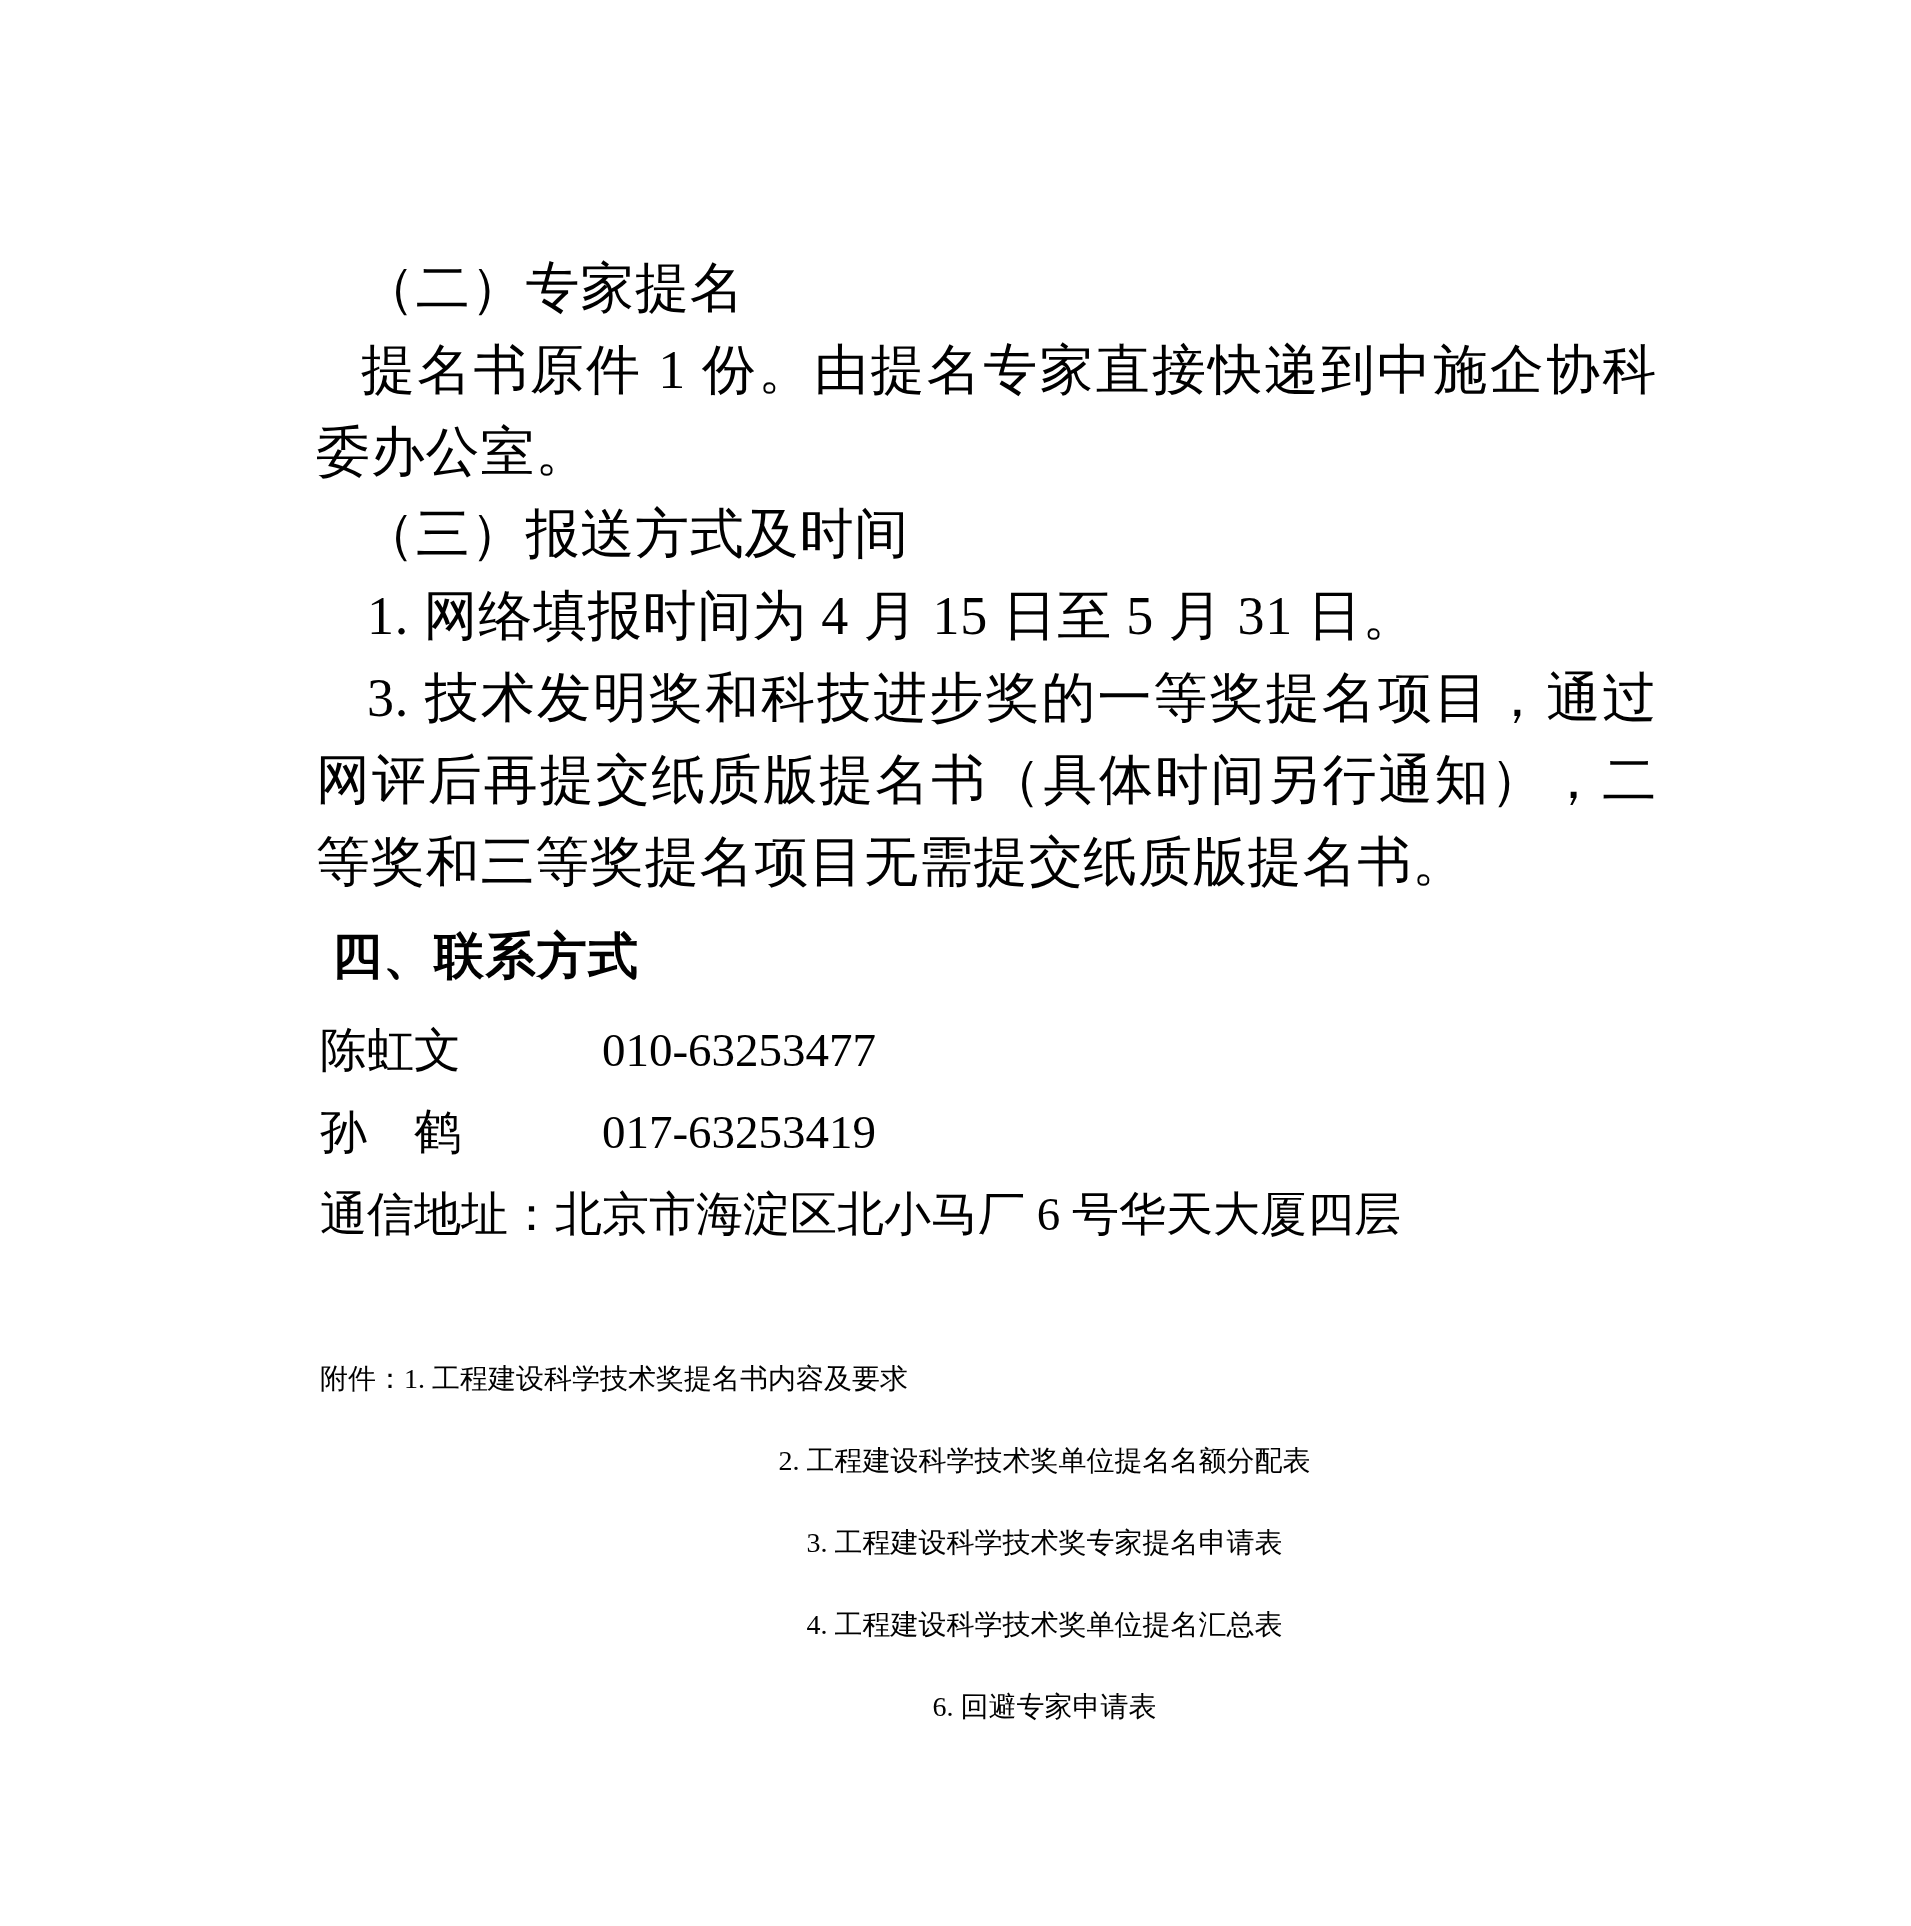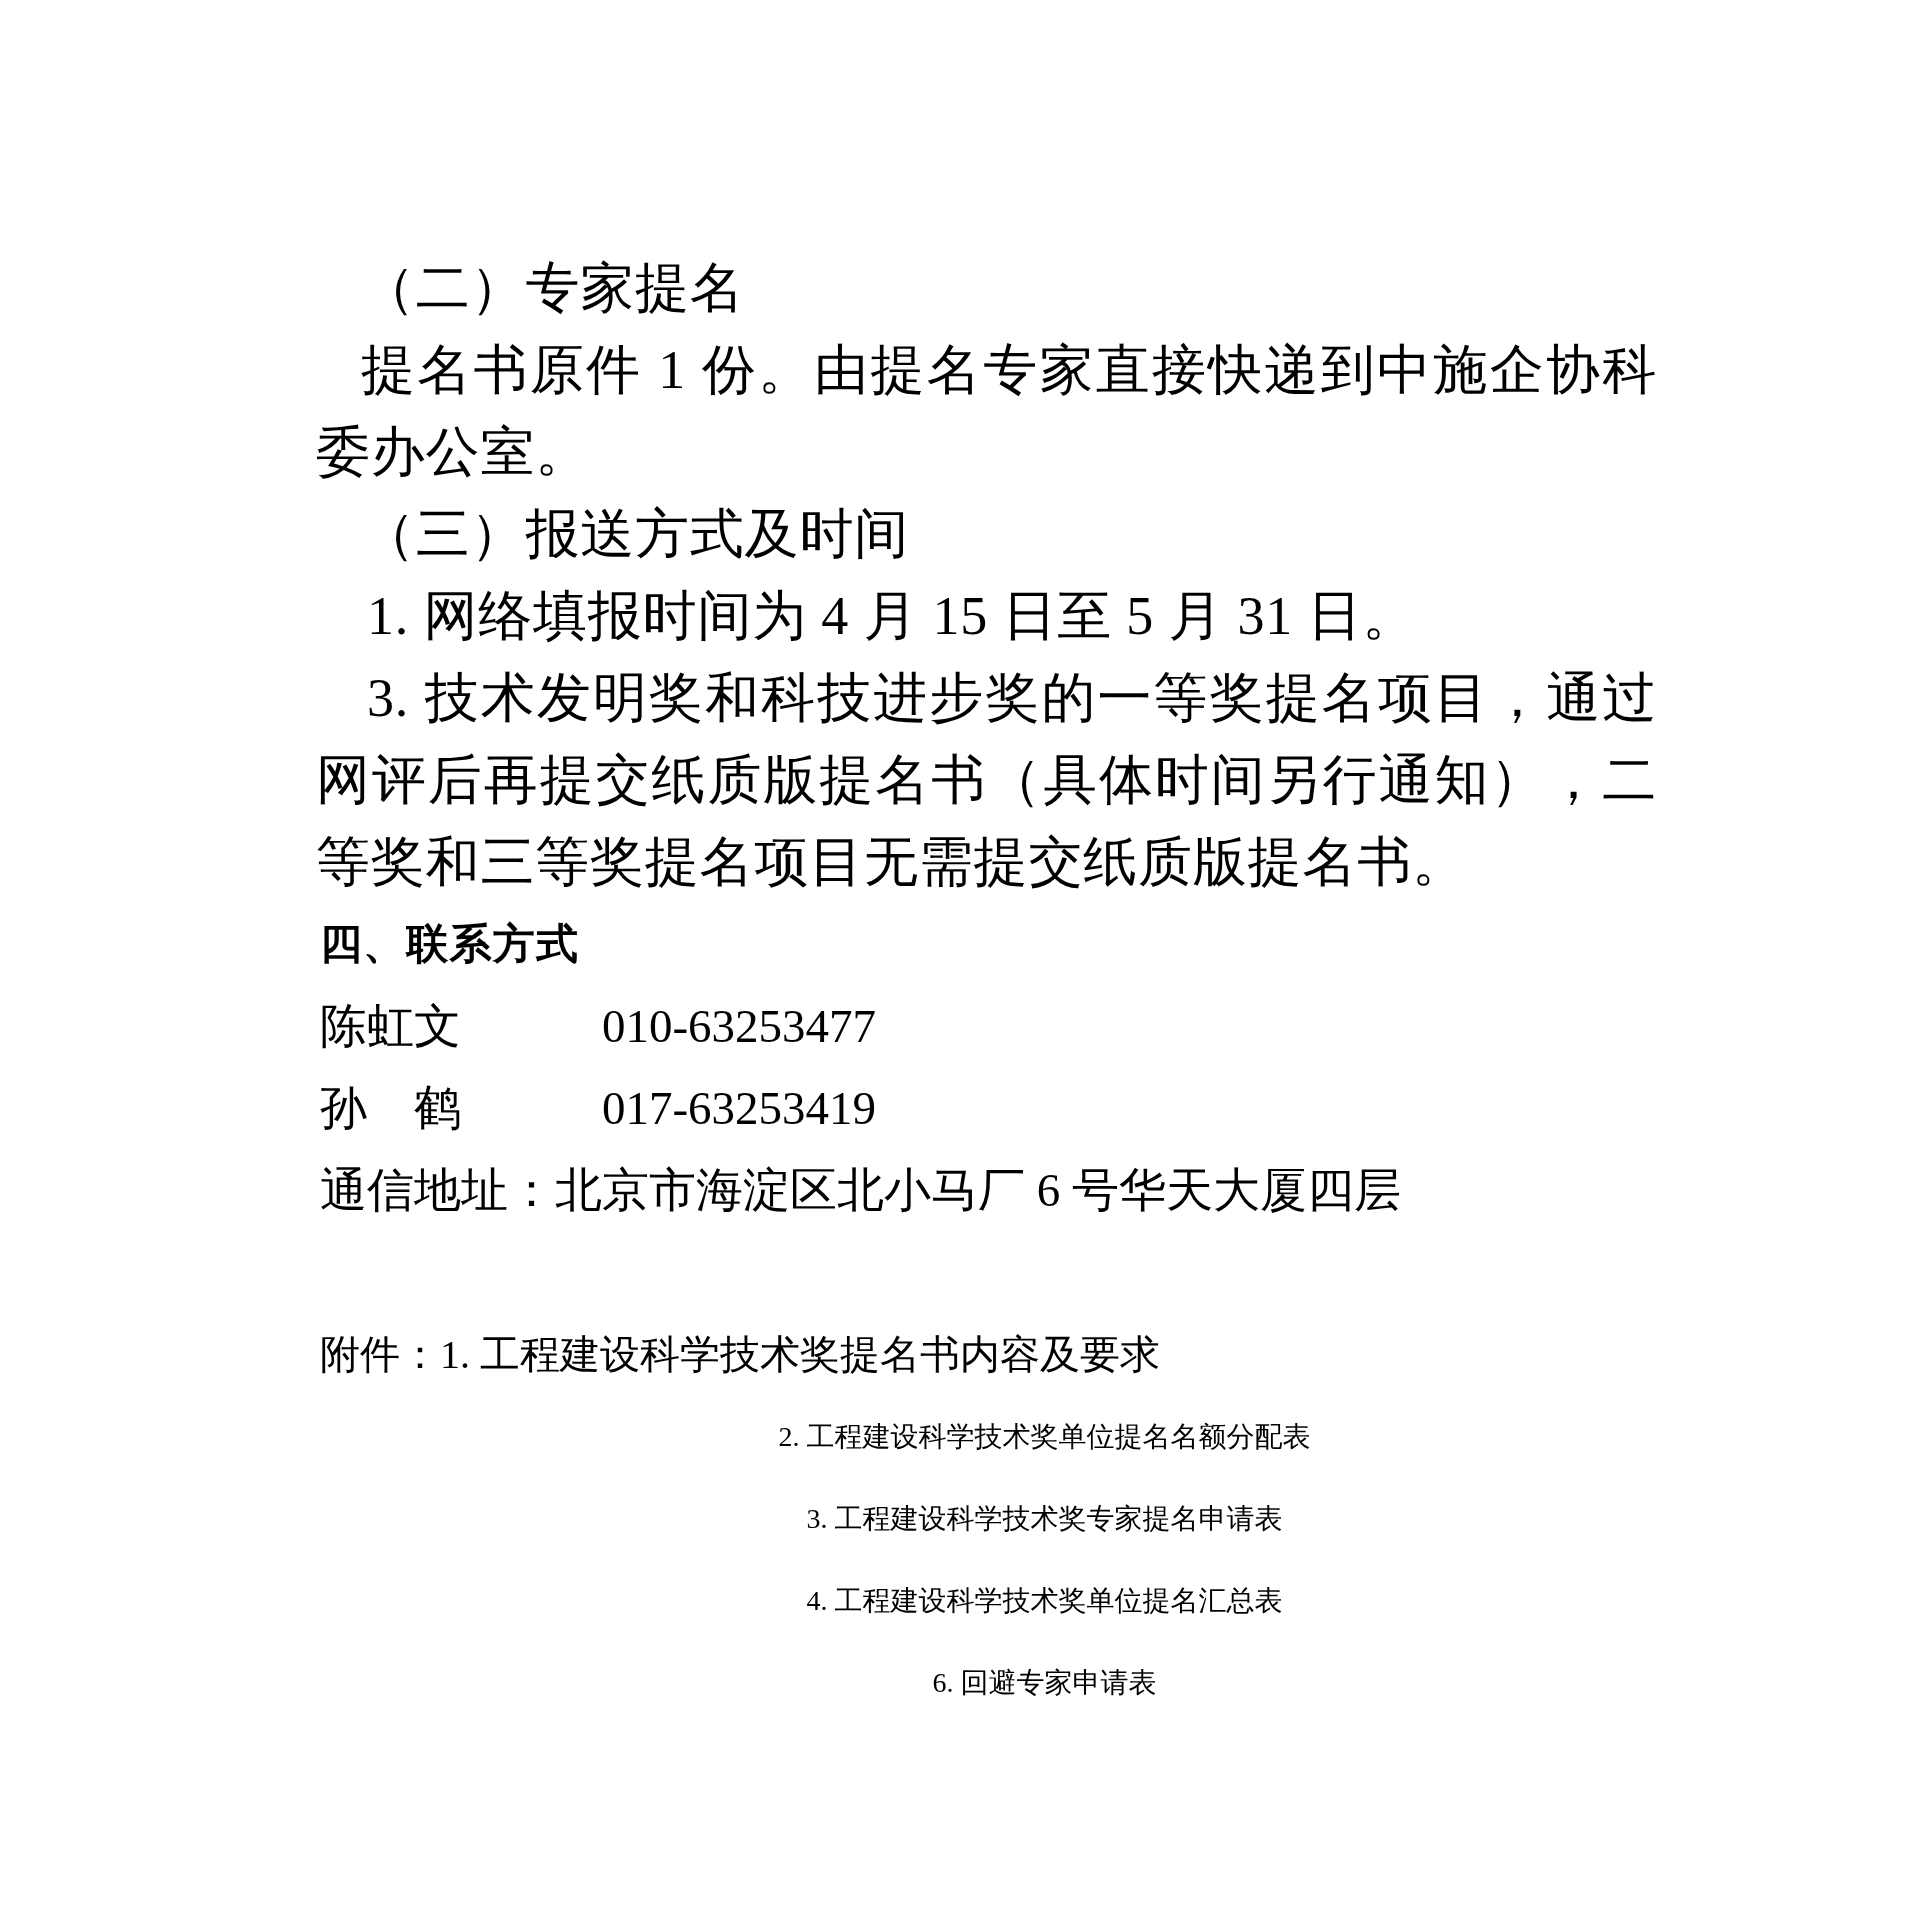--- a/index.html
+++ b/index.html
@@ -37,40 +37,40 @@
     text-justify: inter-ideograph;
     margin: 0;
   }
   .indent {
     text-indent: 45px;
   }
   .indent-num {
     text-indent: 51px;
   }
   .heading {
-    font-size: 42px;
+    font-size: 50px;
     line-height: 82px;
     font-weight: bold;
     font-family: Liberation Serif, serif;
     letter-spacing: 1.2px;
     text-indent: 3.9px;
-    margin: 0;
+    margin: 12px;
   }
   .contact-line {
     font-size: 47px;
     line-height: 82px;
     margin: 0;
     text-indent: 3.9px;
     white-space: pre;
   }
   .attach-block {
     margin-top: 83px;
   }
   .attach-first {
-    font-size: 40px;
+    font-size: 28px;
     line-height: 82px;
     margin: 0;
     text-indent: 3.9px;
     white-space: pre;
   }
   .attach-item {
     font-size: 28px;
     line-height: 82px;
     margin: 0;
     text-indent: 116px;

